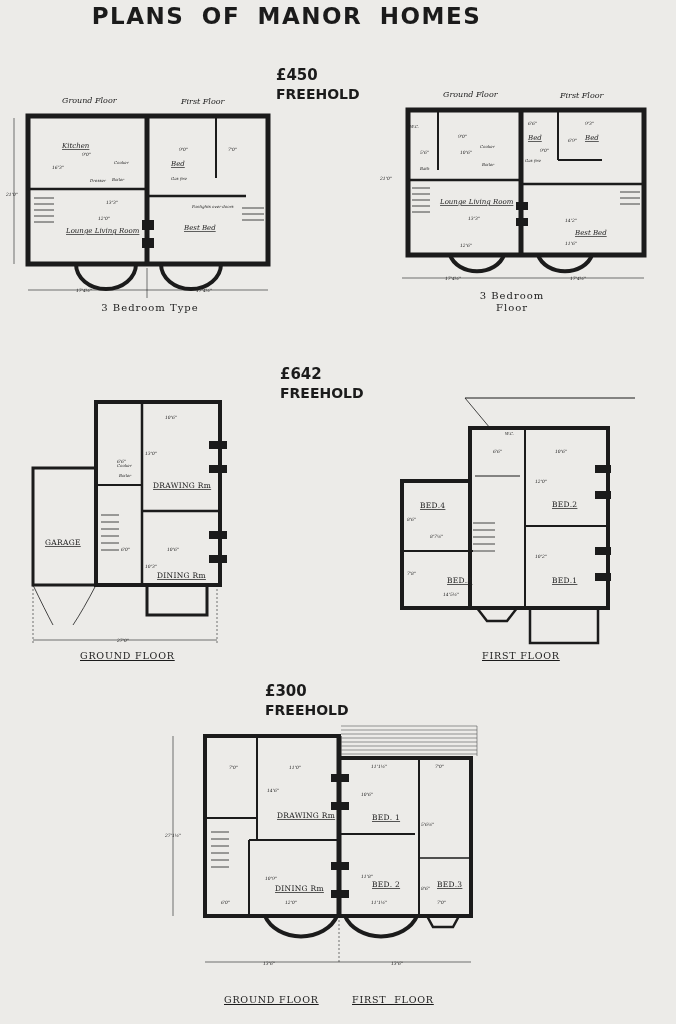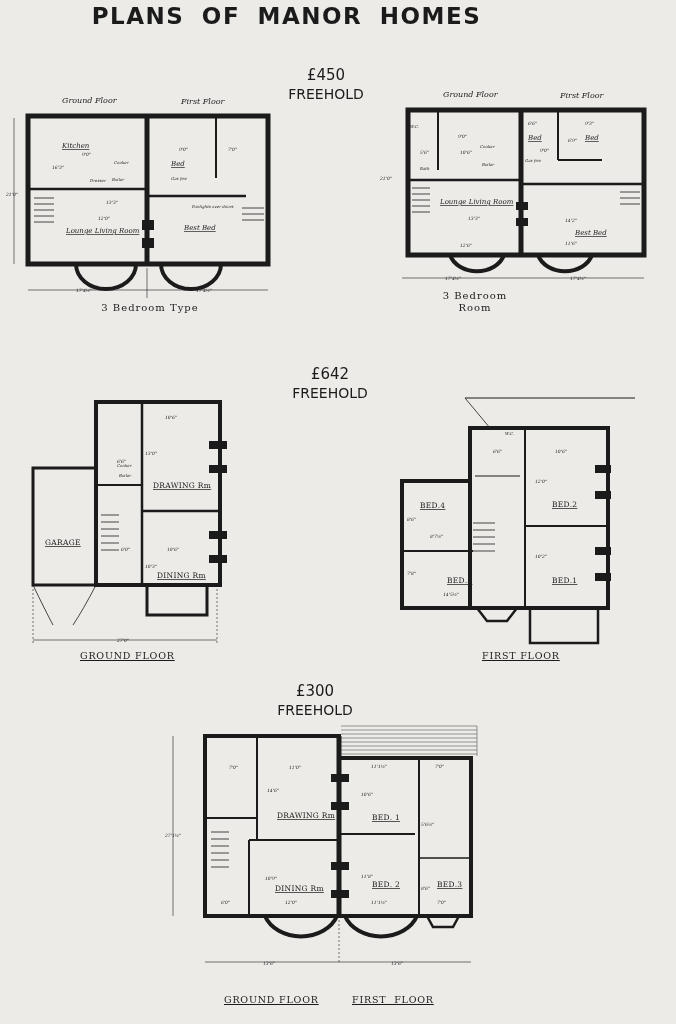--- a/index.html
+++ b/index.html
@@ -1,19 +1,19 @@
 <!DOCTYPE html>
 <html><head>
 <meta charset="utf-8">
 <style>
   html,body{margin:0;padding:0;}
   body{width:676px;height:1024px;background:#ecebe8;position:relative;overflow:hidden;font-family:"DejaVu Sans",sans-serif;color:#1b1b1b;}
   .abs{position:absolute;}
   .title{left:0;width:573px;top:3px;text-align:center;font-size:23px;font-weight:bold;letter-spacing:1.5px;word-spacing:8px;}
-  .price{text-align:center;font-weight:normal;font-size:14px;line-height:19px;}
+  .price{font-weight:bold;font-size:14px;line-height:19px;}
   .price .amt{font-size:15px;}
   .cap{font-family:"DejaVu Serif",serif;font-size:10px;letter-spacing:1px;text-align:center;}
   .cap-u{font-family:"DejaVu Serif",serif;font-size:9.5px;letter-spacing:0.8px;text-decoration:underline;}
   .floorlbl{font-family:"DejaVu Serif",serif;font-style:italic;font-size:8px;}
   svg text{font-family:"DejaVu Serif",serif;fill:#222;}
   .rm{font-size:7px;font-style:italic;text-decoration:underline;}
   .rmc{font-size:7.5px;text-decoration:underline;letter-spacing:0.3px;}
   .dim{font-size:4.5px;font-style:italic;}
   .sm{font-size:4px;font-style:italic;}
 </style>
@@ -115,23 +115,23 @@
   <text x="80" y="147" class="dim">12'6"</text>
   <text x="148" y="25" class="dim">6'6"</text>
   <text x="160" y="52" class="dim">9'0"</text>
   <text x="205" y="25" class="dim">9'3"</text>
   <text x="188" y="42" class="dim">6'9"</text>
   <text x="185" y="122" class="dim">14'2"</text>
   <text x="185" y="145" class="dim">11'6"</text>
   <text x="65" y="180" class="dim">17'4½"</text>
   <text x="190" y="180" class="dim">17'4½"</text>
 </svg>
-<div class="abs cap" style="left:415px;top:290px;width:120px;line-height:12px;">
+<div class="abs cap" style="left:452px;top:290px;width:120px;line-height:12px;">
   <div>3 Bedroom</div>
-  <div>Room</div>
+  <div>Floor</div>
 </div>
 
 <div class="abs price" style="left:280px;top:365px;width:100px;">
   <div class="amt">£642</div>
   <div>FREEHOLD</div>
 </div>
 
 <svg class="abs" style="left:25px;top:385px;" width="215" height="265" viewBox="0 0 215 265">
   <g fill="none" stroke="#1b1b1b">
     <rect x="8" y="83" width="63" height="117" stroke-width="3"></rect>

